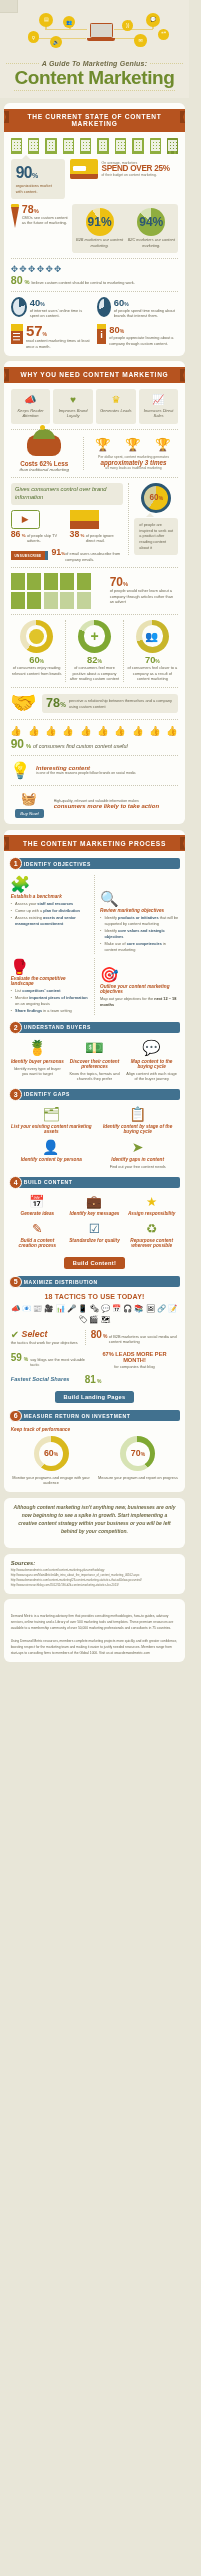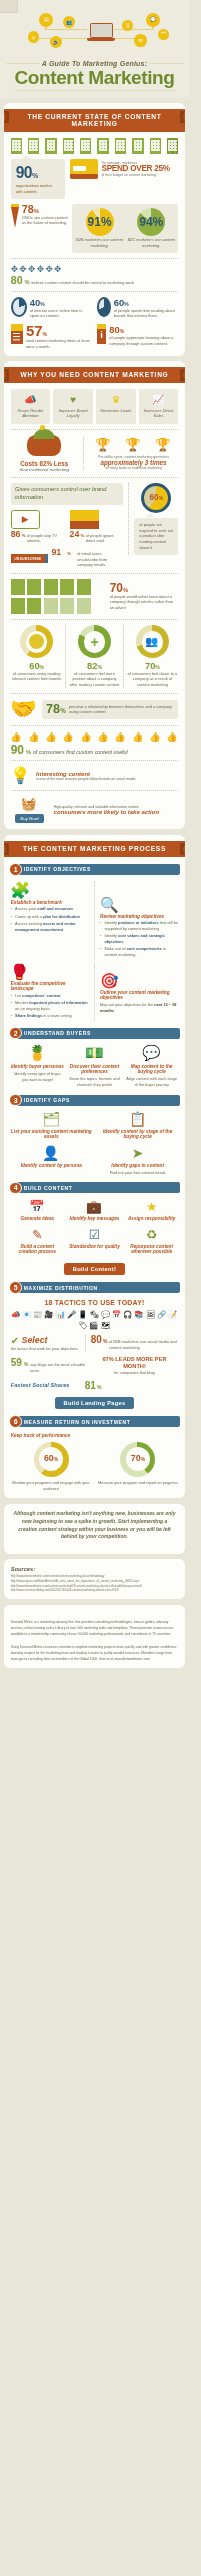--- a/index.html
+++ b/index.html
@@ -401,29 +401,29 @@
               <span class="big" style="font-size:8.8px;color:#b6531f;">86</span>
               <span style="font-size:4.4px;color:#b6531f;font-weight:bold;">%</span>
               <span class="cap">of people skip TV adverts.</span>
             </div>
           </div>
           <div class="col">
             <div style="width:29px;height:19px;background:#edc012;position:relative;">
               <div style="position:absolute;bottom:0;left:0;right:0;height:8.2px;background:#b6531f;"></div>
             </div>
             <div class="row" style="align-items:baseline;gap:1.3px;margin-top:1.9px;">
-              <span class="big" style="font-size:8.8px;color:#b6531f;">24</span>
+              <span class="big" style="font-size:8.8px;color:#b6531f;">38</span>
               <span style="font-size:4.4px;color:#b6531f;font-weight:bold;">%</span>
               <span class="cap">of people ignore direct mail.</span>
             </div>
           </div>
         </div>
         <div class="row" style="gap:3.1px;margin-top:5px;align-items:center;">
           <div style="background:#b6531f;color:#fff;font-size:3.1px;font-weight:bold;letter-spacing:0.4px;padding:2.5px 3.8px;border-right:3.1px solid #41718f;">UNSUBSCRIBE</div>
-          <div class="row" style="align-items:baseline;gap:6px;">
+          <div class="row" style="align-items:baseline;gap:0;">
             <span class="big" style="font-size:8.8px;color:#b6531f;">91</span>
             <span style="font-size:4.4px;color:#b6531f;font-weight:bold;">%</span>
             <span class="cap">of email users unsubscribe from company emails.</span>
           </div>
         </div>
       </div>
 
       <div style="width:50px;" class="dotted-v">
         <div style="padding-left:5px;">
           <div style="width:30px;height:30px;margin:0 auto;border:3.1px solid #2c5773;border-radius:50%;background:conic-gradient(#edc012 0 60%,#d6cf9d 60% 100%);display:flex;align-items:center;justify-content:center;">

